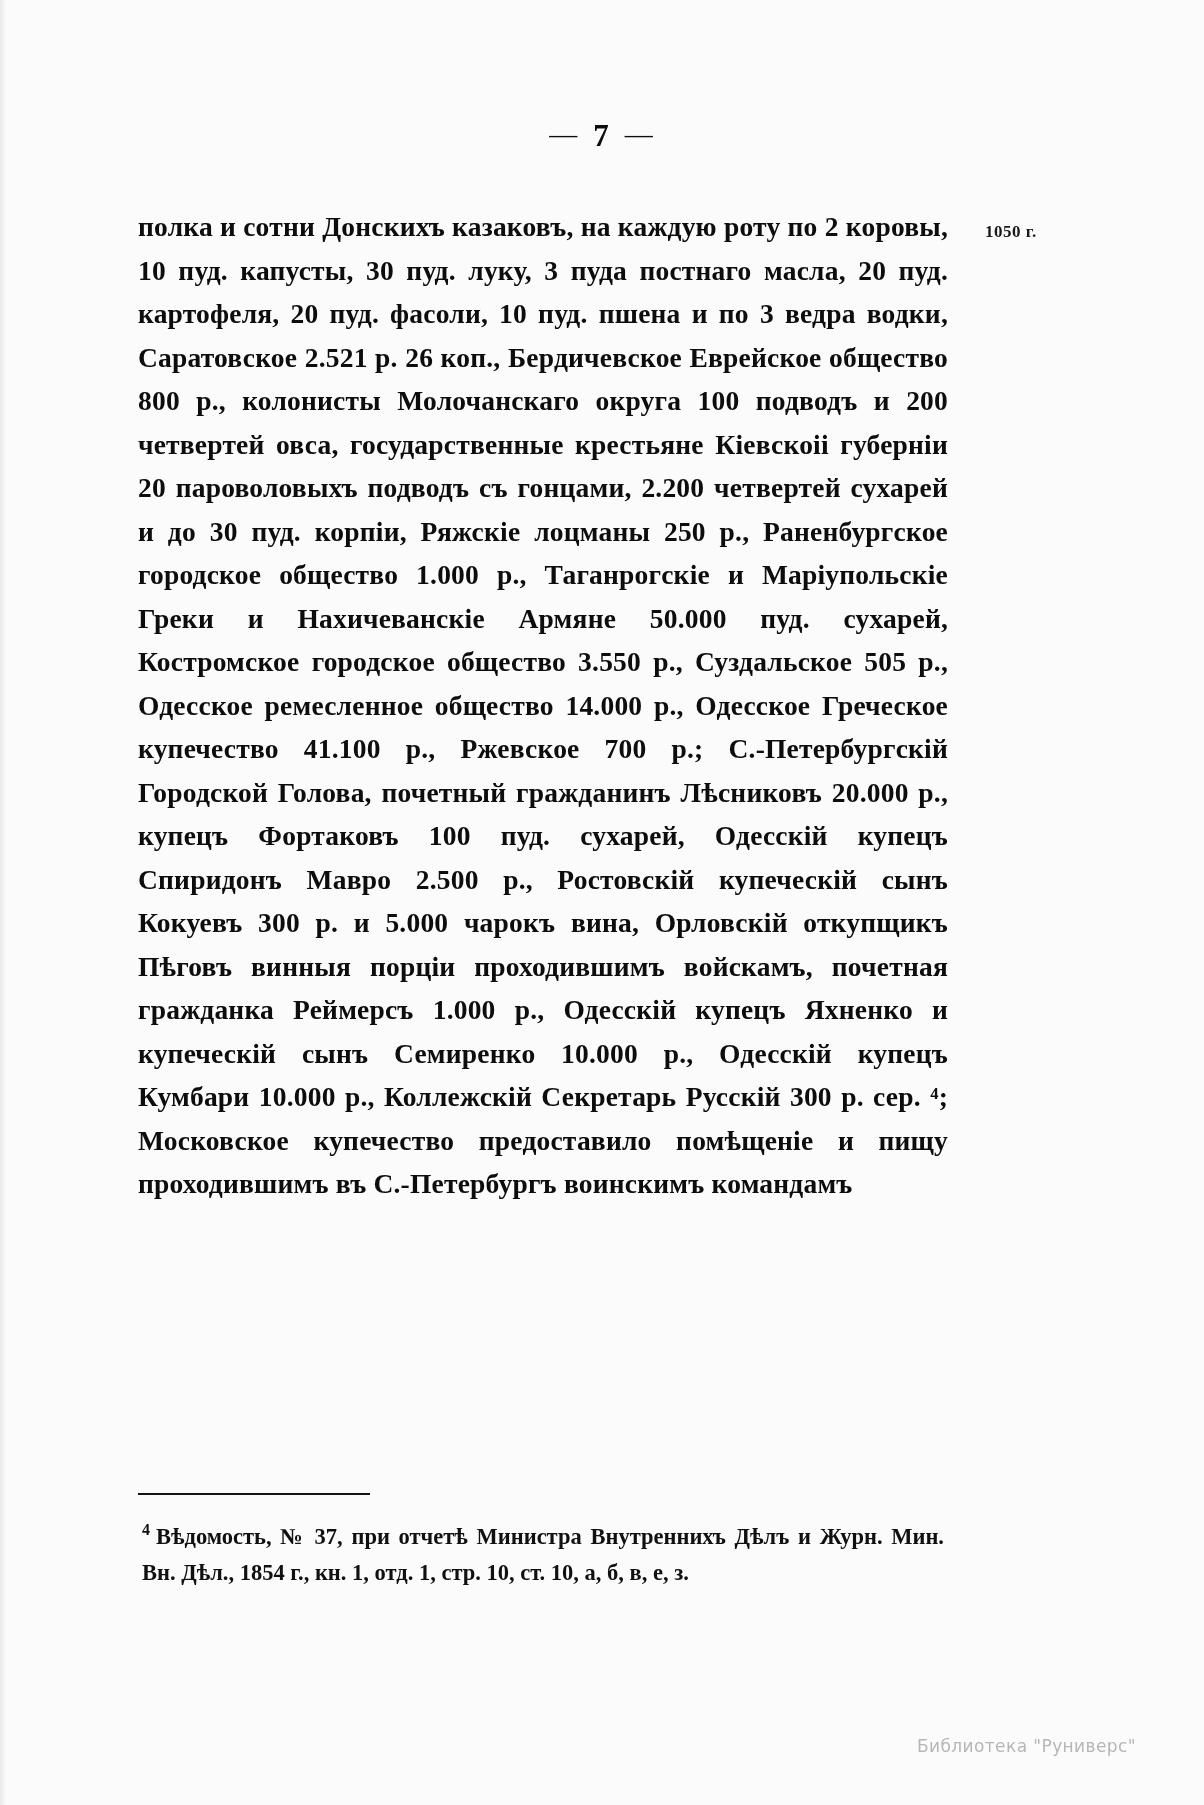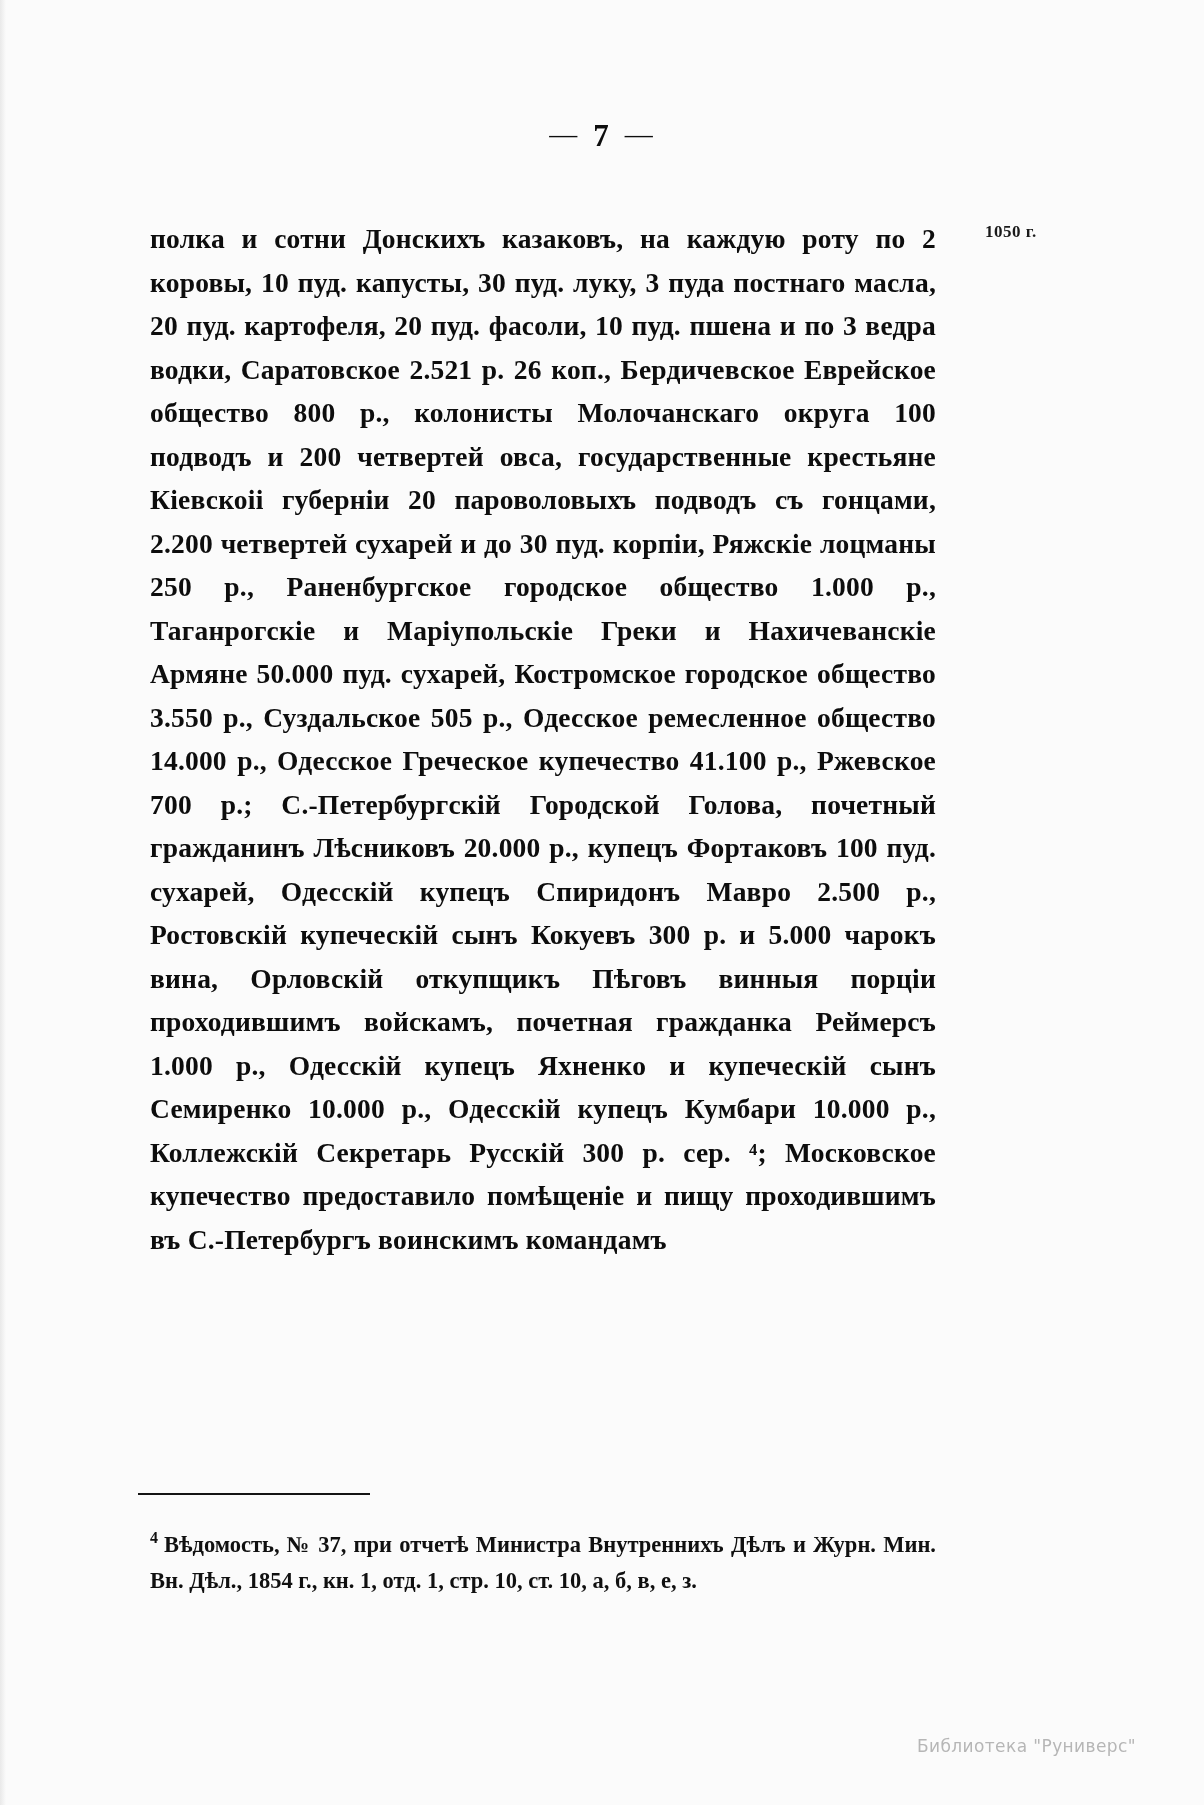--- a/index.html
+++ b/index.html
@@ -56,21 +56,21 @@
     width: 810px;
     font-size: 27.5px;
     line-height: 43.5px;
     font-weight: bold;
     text-align: justify;
     text-justify: inter-word;
     color: #0d0d0d;
     letter-spacing: 0.2px;
   }
   .body-text p {
-    margin: 12px;
+    margin: 0;
     text-indent: 0;
   }
   .rule {
     position: absolute;
     top: 1493px;
     left: 138px;
     width: 232px;
     height: 2px;
     background: #141414;
   }
@@ -84,21 +84,21 @@
     font-weight: bold;
     text-align: justify;
     color: #101010;
   }
   .footnote .fn-marker {
     font-size: 16px;
     vertical-align: super;
     padding-right: 6px;
   }
   .footnote p {
-    margin: 12px;
+    margin: 4px;
   }
   .watermark {
     position: absolute;
     top: 1736px;
     right: 68px;
     font-family: "DejaVu Sans", "Liberation Sans", sans-serif;
     font-size: 17px;
     color: #b6b6b6;
     letter-spacing: 0.4px;
   }

